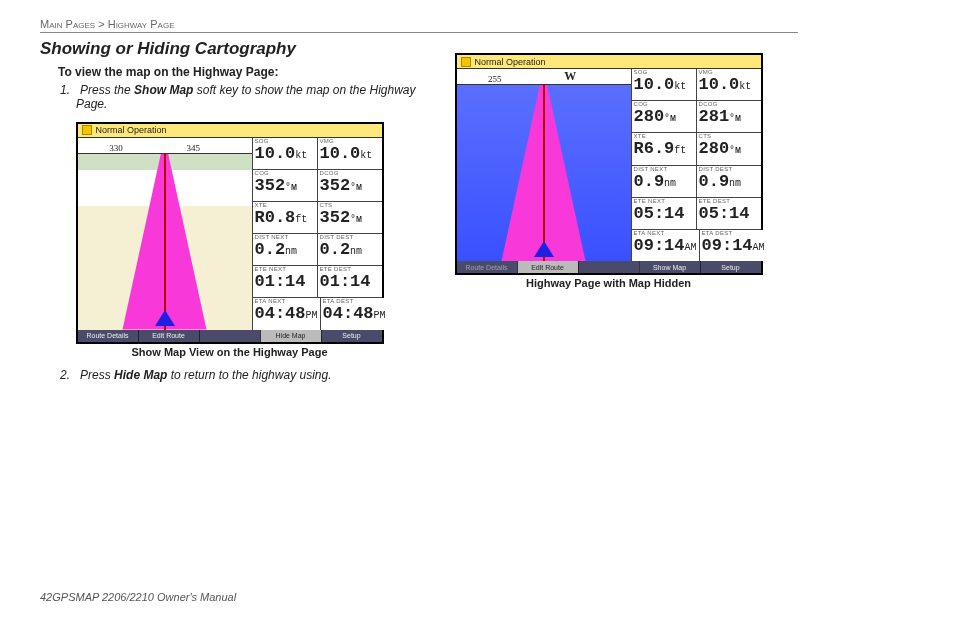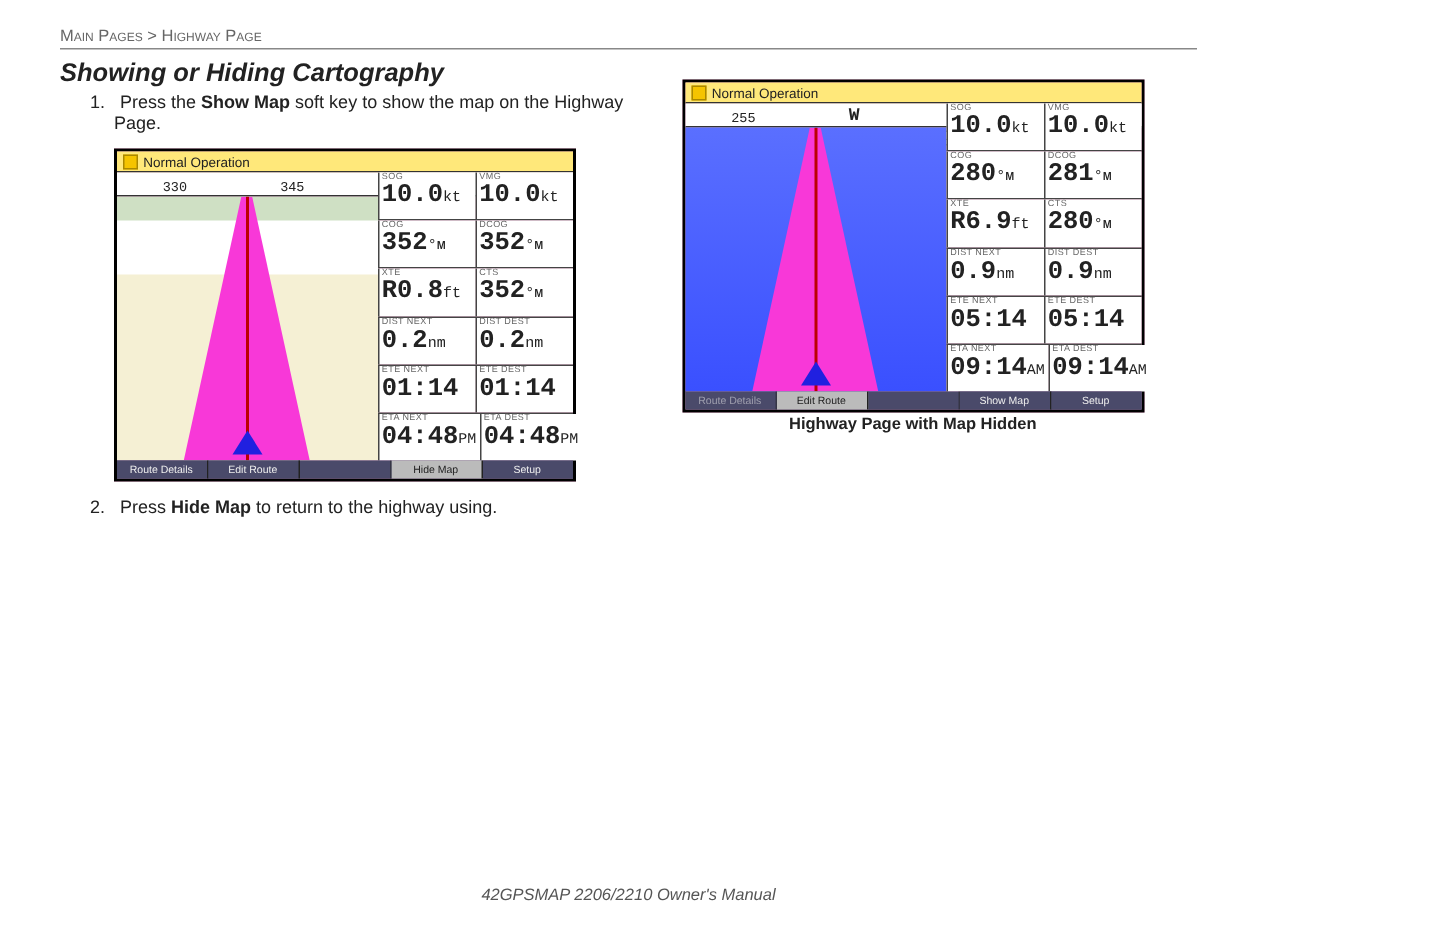--- a/index.html
+++ b/index.html
@@ -4,32 +4,32 @@
 <style>
   * { box-sizing: border-box; margin: 0; padding: 0; }
   html, body { width: 954px; height: 621px; background: #fff; font-family: Arial, Helvetica, sans-serif; color: #222; }
   .page { position: relative; width: 838px; height: 621px; padding: 18px 40px 30px 40px; }
   .breadcrumb { font-size: 11px; font-variant: small-caps; color: #666; border-bottom: 1px solid #888; padding-bottom: 2px; margin-bottom: 6px; }
   .columns { display: flex; }
   .col { flex: 1; }
   h2.sect { font-style: italic; font-weight: bold; font-size: 17px; margin-bottom: 2px; }
   p.intro { font-size: 13px; margin-bottom: 10px; }
   p.sub { font-weight: bold; font-size: 12px; margin: 6px 0 4px 18px; }
-  .step { font-size: 12px; margin-left: 36px; text-indent: -16px; margin-bottom: 6px; }
+  .step { font-size: 12px; margin-left: 36px; text-indent: -16px; margin-bottom: 6px; font-style: italic; }
   .step b { font-weight: bold; }
   .figwrap { text-align: center; margin: 10px 0 10px 0; }
   .caption { font-weight: bold; font-size: 11px; margin-top: 2px; text-align: center; }
   
   .device { display: inline-block; border: 2px solid #000; background: #f9a8d4; text-align: left; position: relative; }
   .dev-a { width: 308px; height: 222px; }
   .dev-b { width: 308px; height: 222px; margin-top: 4px; }
   .titlebar { background: #ffe87a; height: 14px; font-size: 9px; padding: 1px 4px; border-bottom: 1px solid #333; display:flex; align-items:center; gap:4px; }
   .titlebar .ico { width:10px; height:10px; background:#f5c400; border:1px solid #aa8800; }
   .body { position: relative; height: calc(100% - 14px - 12px); }
-  .compass { position:absolute; left:0; right:0; top:0; height:16px; border-bottom:1px solid #333; background:#fff; font-size:9px; display:flex; align-items:flex-end; justify-content:space-around; font-family:Liberation Mono, monospace; }
+  .compass { position:absolute; left:0; right:0; top:0; height:16px; border-bottom:1px solid #333; background:#fff; font-size:9px; display:flex; align-items:flex-end; justify-content:space-around; font-family:Liberation Serif, serif; }
   .compass .cardinal { font-weight:bold; font-size:12px; }
   .mainarea { position:absolute; left:0; top:16px; bottom:0; right:130px; overflow:hidden; }
   .mainarea.blue { background: linear-gradient(#5a6fff,#3a50ff); }
   .road2 { position:absolute; left:50%; transform:translateX(-50%); bottom:0; width:120px; height:100%; background: linear-gradient(to top, rgba(248,56,216,1), rgba(248,56,216,1)); clip-path: polygon(47% 0, 53% 0, 85% 100%, 15% 100%); border-left:2px solid #700; border-right:2px solid #700; }
   .road-center { position:absolute; left:50%; bottom:0; width:2px; height:100%; background:#b00; transform:translateX(-50%); }
   .cursor { position:absolute; left:50%; bottom:4px; transform:translateX(-50%); width:0; height:0; border-left:10px solid transparent; border-right:10px solid transparent; border-bottom:16px solid #2020e0; }
   .land { position:absolute; left:0; right:0; top:52px; bottom:0; background:#f5f0d4; }
   .water { position:absolute; left:0; right:0; top:16px; height:40px; background: #fff; border-bottom:1px solid #8ab; }
   .waypoint { position:absolute; left:50%; top:56px; transform:translateX(-50%); background:#fff; border:1px solid #333; font-size:7px; padding:0 2px; }
   .datastack { position:absolute; right:0; top:0; bottom:0; width:130px; display:flex; flex-direction:column; }
@@ -39,37 +39,38 @@
   .dcell:first-child { border-left:1px solid #444; }
   .dlab { font-size:6px; color:#666; line-height:7px; height:7px; letter-spacing:0.3px; }
   .dval { font-family: Liberation Mono, monospace; font-weight:bold; font-size:17px; line-height:18px; white-space:nowrap; }
   .dunit { font-size:10px; font-weight:normal; }
   .softkeys { position:absolute; left:0; right:0; bottom:0; height:12px; background:#4a4a6a; display:flex; }
   .skey { flex:1; color:#eee; font-size:7px; display:flex; align-items:center; justify-content:center; border-right:1px solid #222; background:#4a4a6a; }
   .skey.mid { background:#bbb; color:#222; }
   .skey.ghost { opacity:0.5; }
   .skey:last-child { border-right:0; }
   .dev-b .compass .label-pill { position:absolute; top:18px; left:50%; transform:translateX(-50%); width:110px; background:#fff; border:1px solid #333; font-size:7px; text-align:center; padding:0 2px; }
-  .pg-footer { position:absolute; left:40px; right:40px; bottom:18px; display:flex; justify-content:center; font-size:11px; font-style:italic; color:#555; border-top:0; }
+  .pg-footer { position:absolute; left:40px; right:40px; bottom:18px; display:flex; justify-content:flex-start; font-size:11px; font-style:italic; color:#555; border-top:0; }
 </style>
 </head>
 <body>
 
 <div class="page">
   <div class="breadcrumb">
     <span>Main Pages</span>
     <span>&gt;</span>
     <span>Highway Page</span>
   </div>
 
   <div class="columns">
 
     <div class="col">
       <h2 class="sect">Showing or Hiding Cartography</h2>
 
+      <p class="sub">To view the map on the Highway Page:</p>
 
       <div class="step">
         <span>1.</span>&nbsp;&nbsp;
         <span>Press the </span><b>Show Map</b><span> soft key to show the map on the Highway Page.</span>
       </div>
 
       <div class="figwrap">
         <div class="device dev-a">
           <div class="titlebar">
             <span class="ico"></span>
@@ -155,20 +156,21 @@
               </div>
           </div>
           <div class="softkeys">
             <div class="skey">Route Details</div>
             <div class="skey">Edit Route</div>
             <div class="skey ghost"></div>
             <div class="skey mid">Hide Map</div>
             <div class="skey">Setup</div>
           </div>
         </div>
+        <div class="caption">Show Map View on the Highway Page</div>
       </div>
 
       <div class="step">
         <span>2.</span>&nbsp;&nbsp;
         <span>Press </span><b>Hide Map</b><span> to return to the highway using.</span>
       </div>
     </div>
 
     <div class="col">
       <div class="figwrap">

